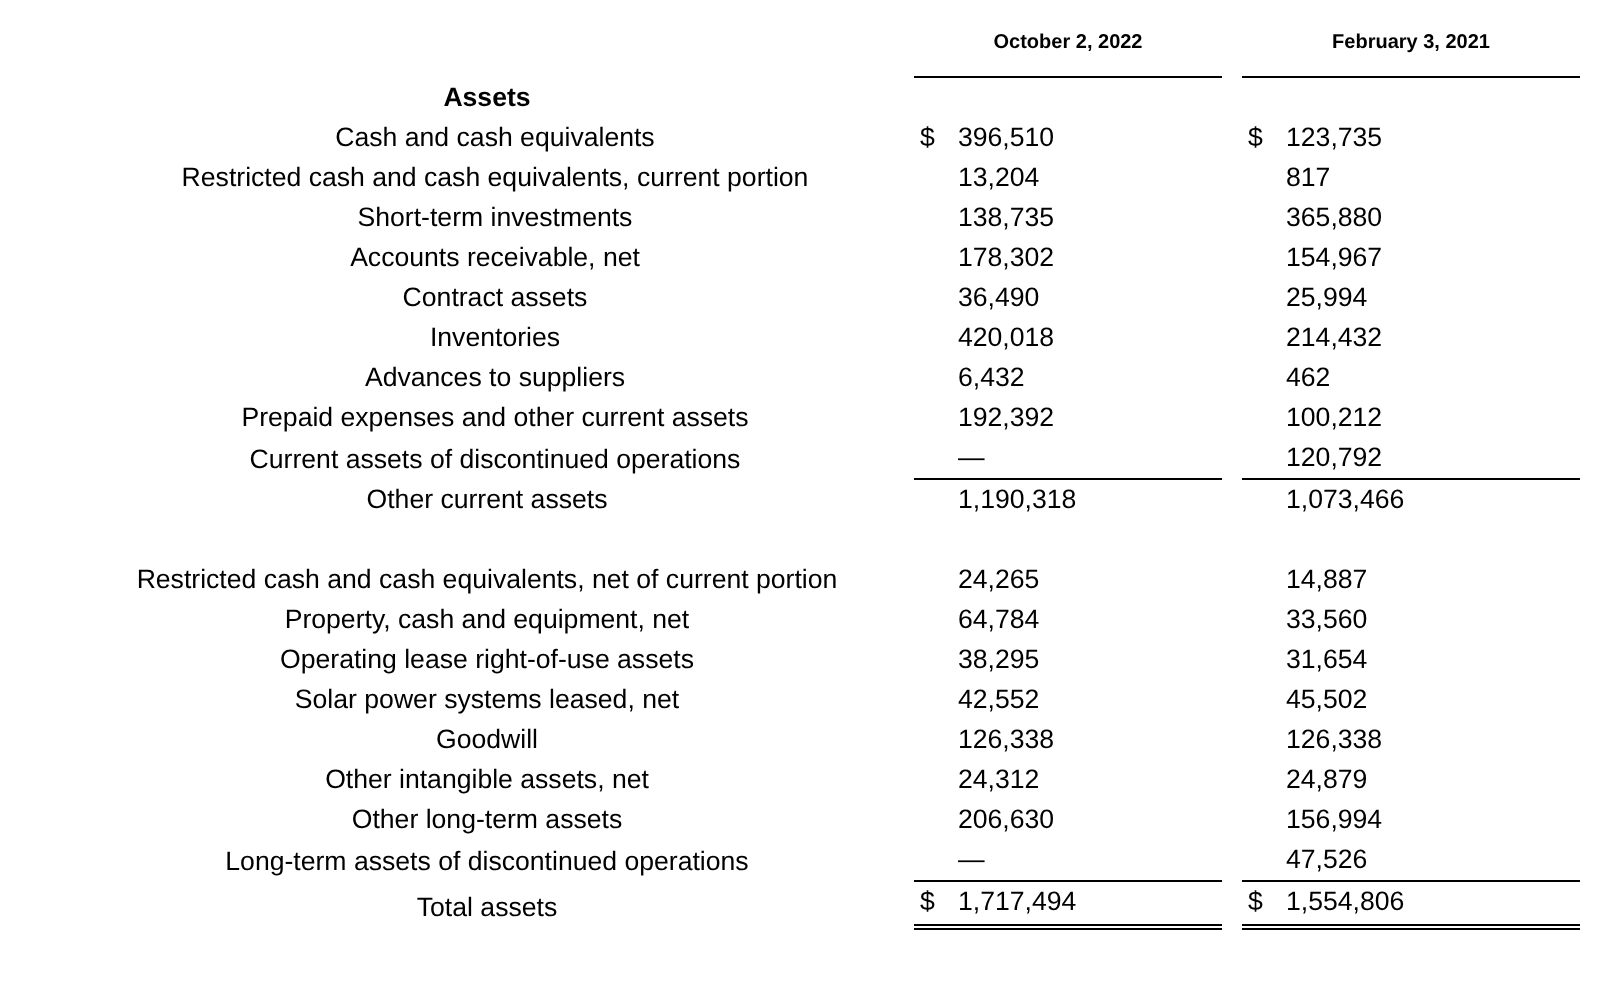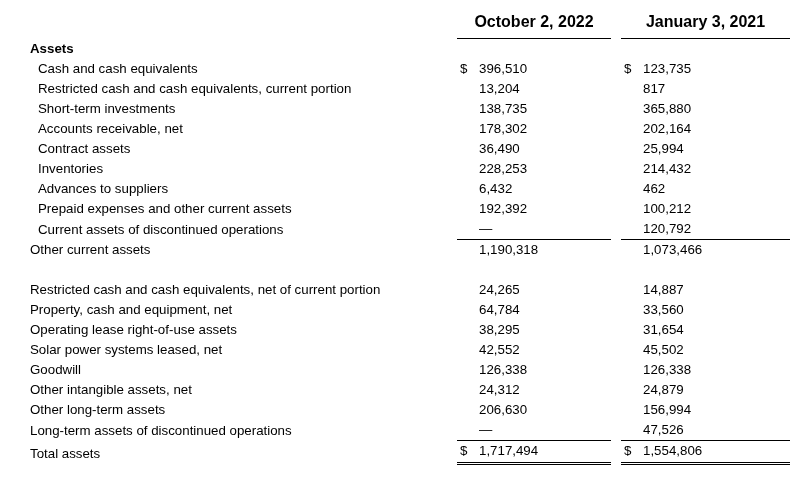--- a/index.html
+++ b/index.html
@@ -41,21 +41,21 @@
   td, th {
     padding: 0;
     margin: 0;
     vertical-align: bottom;
     line-height: 20px;
     height: 20px;
     font-weight: normal;
   }
 
   td.label {
-    text-align: left;
+    text-align: center;
     white-space: nowrap;
   }
   td.cur {
     text-align: left;
     padding-left: 3px;
   }
   td.num {
     text-align: left;
     padding-right: 1px;
     white-space: nowrap;
@@ -65,21 +65,21 @@
   
   .lvl0 { padding-left: 0px; }
   .lvl1 { padding-left: 8px; }
   .lvl2 { padding-left: 0px; }
 
   .bold { font-weight: bold; }
 
   
   tr.header th {
     font-weight: bold;
-    font-size: 16px;
+    font-size: 10px;
     text-align: center;
     height: 28px;
     line-height: 28px;
     vertical-align: bottom;
     white-space: nowrap;
   }
   th.hdr-under {
     border-bottom: 1.6px solid #000;
     padding-bottom: 2px;
   }
@@ -114,21 +114,21 @@
       <col class="c-gap">
         <col class="c-cur2">
         <col class="c-num2">
     </colgroup>
     <tbody>
 
       <tr class="header">
         <th></th>
         <th class="hdr-under" colspan="2">October 2, 2022</th>
         <th></th>
-        <th class="hdr-under" colspan="2">January 3, 2021</th>
+        <th class="hdr-under" colspan="2">February 3, 2021</th>
       </tr>
 
       <tr>
         <td class="label lvl0 bold">Assets</td>
         <td></td>
         <td></td>
         <td></td>
         <td></td>
         <td></td>
       </tr>
@@ -157,34 +157,34 @@
         <td class="gapcell"></td>
         <td class="cur"></td>
         <td class="num">365,880</td>
       </tr>
       <tr>
         <td class="label lvl1">Accounts receivable, net</td>
         <td class="cur"></td>
         <td class="num">178,302</td>
         <td class="gapcell"></td>
         <td class="cur"></td>
-        <td class="num">202,164</td>
+        <td class="num">154,967</td>
       </tr>
       <tr>
         <td class="label lvl1">Contract assets</td>
         <td class="cur"></td>
         <td class="num">36,490</td>
         <td class="gapcell"></td>
         <td class="cur"></td>
         <td class="num">25,994</td>
       </tr>
       <tr>
         <td class="label lvl1">Inventories</td>
         <td class="cur"></td>
-        <td class="num">228,253</td>
+        <td class="num">420,018</td>
         <td class="gapcell"></td>
         <td class="cur"></td>
         <td class="num">214,432</td>
       </tr>
       <tr>
         <td class="label lvl1">Advances to suppliers</td>
         <td class="cur"></td>
         <td class="num">6,432</td>
         <td class="gapcell"></td>
         <td class="cur"></td>

